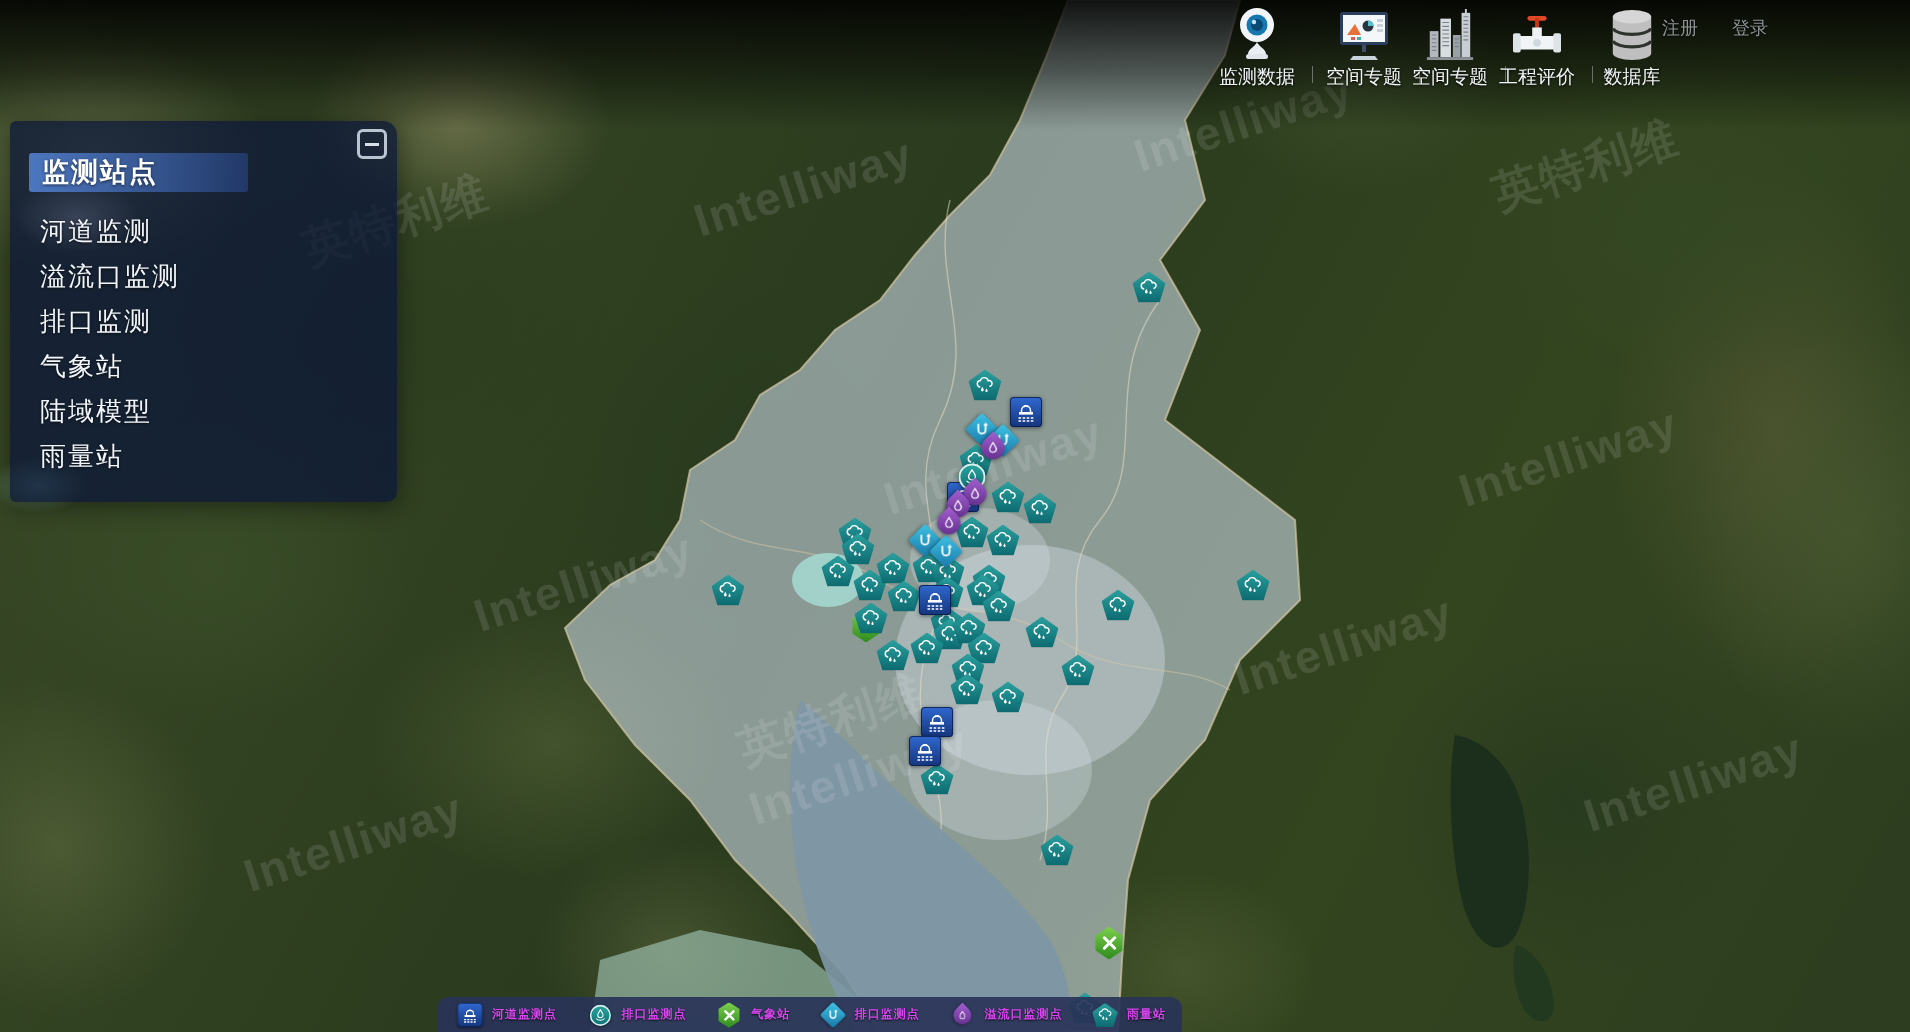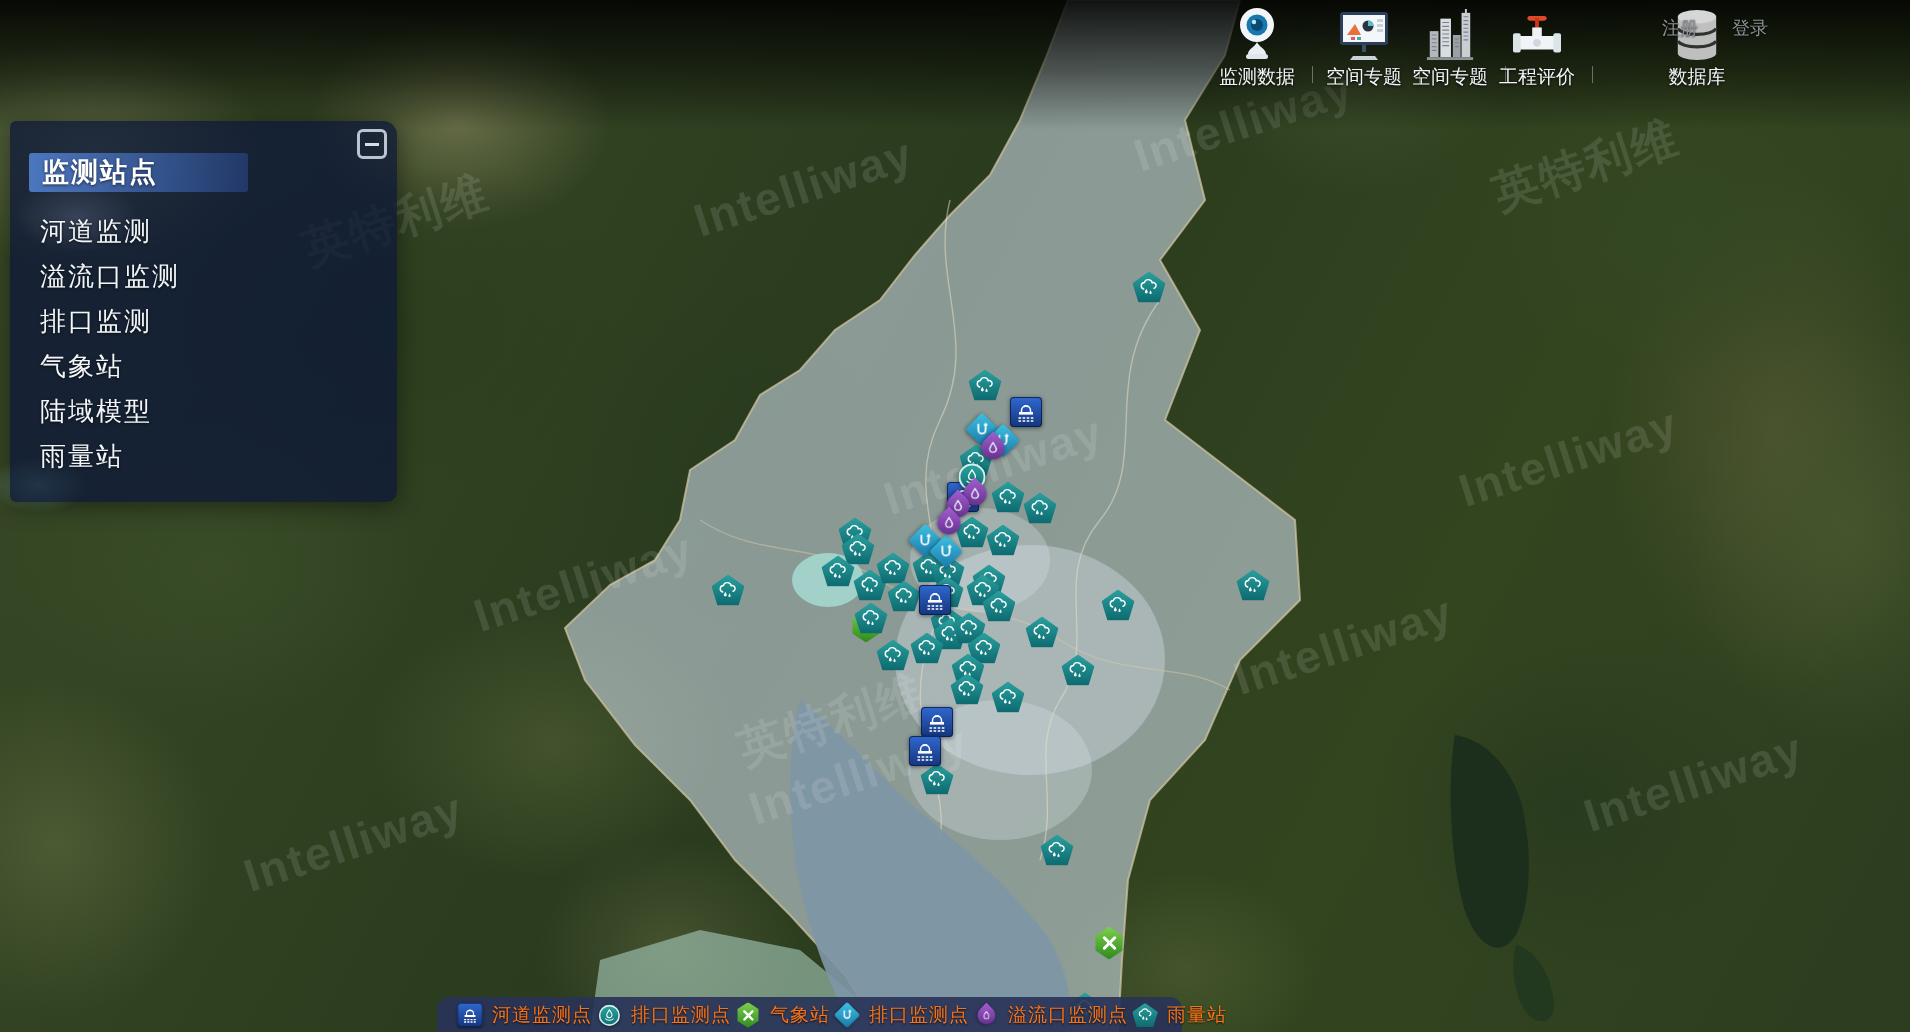--- a/index.html
+++ b/index.html
@@ -90,21 +90,21 @@
   .panel-list li{height:45px;line-height:45px;font-size:26px;color:#f2f6fa;cursor:pointer;
       letter-spacing:2px;text-shadow:0 1px 3px rgba(0,0,0,.7);}
 
   
   .legend{position:absolute;left:437px;top:997px;width:745px;height:35px;z-index:50;
       background:rgba(41,51,88,.92);border-radius:12px 12px 0 0;display:flex;align-items:center;
       justify-content:space-between;padding:0 16px;box-sizing:border-box;}
   .lg-item{display:flex;align-items:center;gap:5px;cursor:pointer;}
   .lg-ico{width:34px;height:32px;display:flex;align-items:center;justify-content:center;
       transform:scale(.78);transform-origin:center;}
-  .lg-label{font-size:19px;font-weight:normal;color:#f97316;letter-spacing:1px;
+  .lg-label{font-size:12px;font-weight:bold;color:#d946ef;letter-spacing:1px;
       text-shadow:0 1px 2px rgba(0,0,0,.8);white-space:nowrap;}
 </style>
 </head>
 <body>
 
 <div class="stage">
 
   <div class="terrain"></div>
 
   <svg class="vector" viewBox="0 0 1910 1032" width="1910" height="1032">
@@ -577,21 +577,21 @@
             <rect x="22" y="14" width="10" height="10" fill="#eef2f4"></rect>
             <rect x="5" y="23" width="44" height="14" rx="3" fill="#f0f4f6"></rect>
             <rect x="2" y="20" width="8" height="20" rx="2" fill="#dde4e8"></rect>
             <rect x="44" y="20" width="8" height="20" rx="2" fill="#dde4e8"></rect>
             <circle cx="27" cy="30" r="4" fill="#cfd8dd"></circle>
           </svg>
         </span>
         <span class="nav-label">工程评价</span>
       </div>
 
-      <div class="nav-item last" style="left:1645px">
+      <div class="nav-item last" style="left:1580px">
         <span class="nav-ico">
           <svg viewBox="0 0 50 56" width="48" height="54">
             <path d="M5 9v38c0 4 9 7 20 7s20-3 20-7V9" fill="#bfbfbf"></path>
             <ellipse cx="25" cy="9" rx="20" ry="7" fill="#d6d6d6"></ellipse>
             <path d="M5 21.5c3 3.6 11 5.8 20 5.8s17-2.2 20-5.8" stroke="#2e332e" stroke-width="3.4" fill="none"></path>
             <path d="M5 34.5c3 3.6 11 5.8 20 5.8s17-2.2 20-5.8" stroke="#2e332e" stroke-width="3.4" fill="none"></path>
           </svg>
         </span>
         <span class="nav-label">数据库</span>
       </div>

